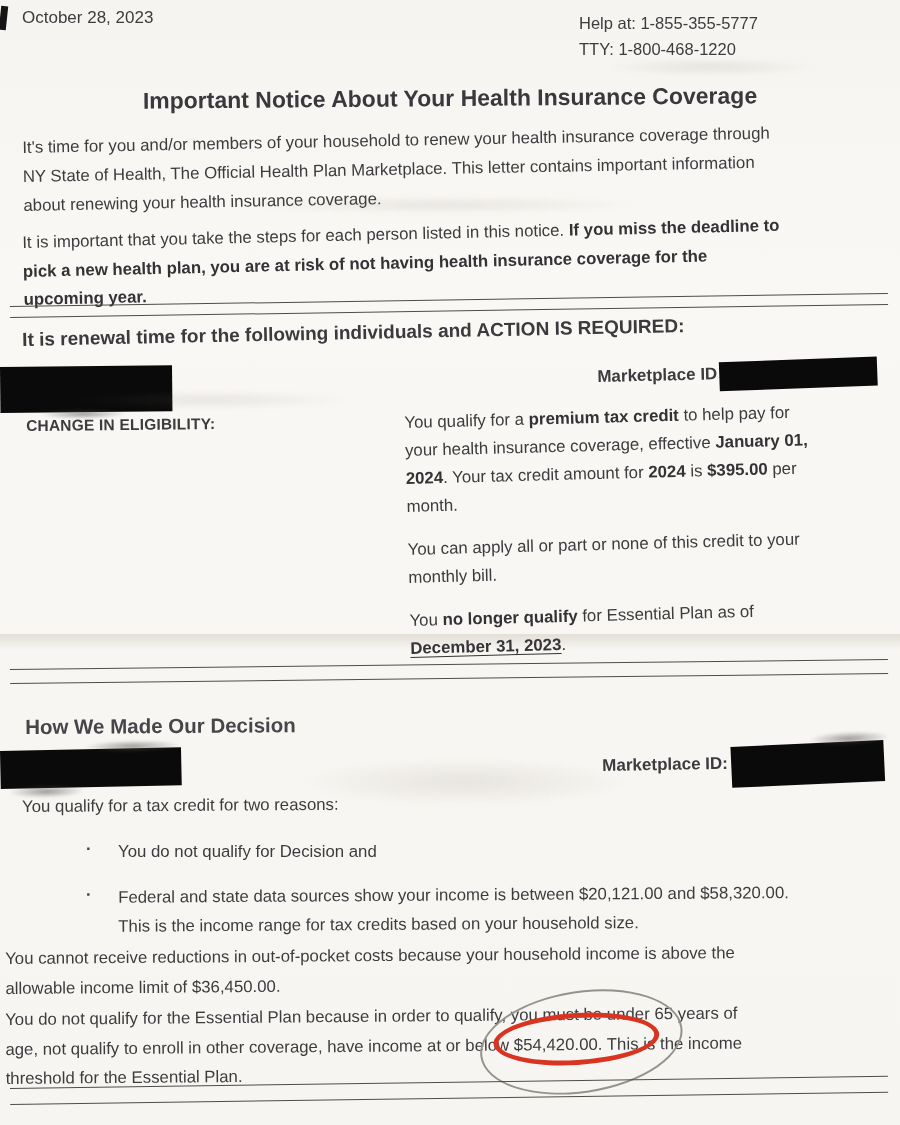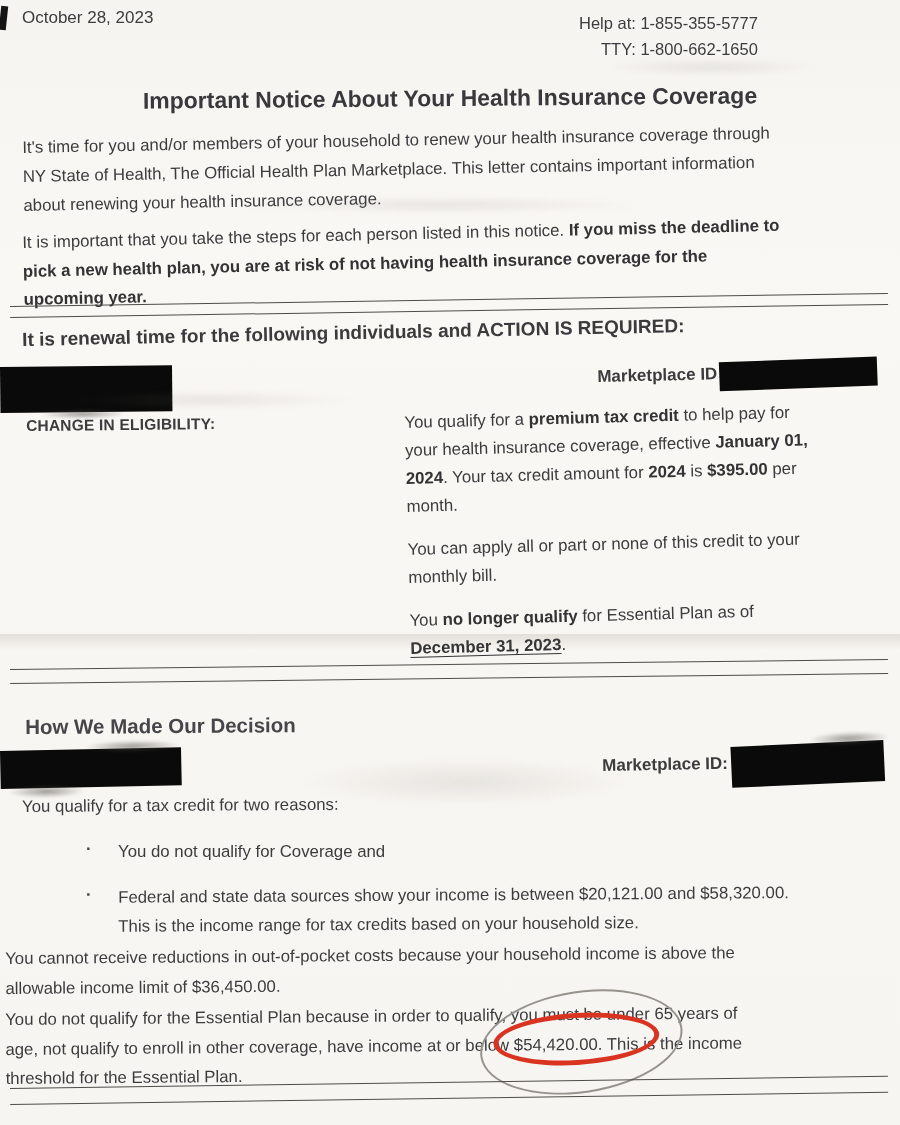--- a/index.html
+++ b/index.html
@@ -13,21 +13,21 @@
   .abs{position:absolute;}
   .line{white-space:nowrap;}
   .b{font-weight:bold;color:#333336;}
   .u{text-decoration:underline;text-underline-offset:3px;}
   .redact{background:#0a0a0a;display:inline-block;position:relative;}
   .rule{position:absolute;left:10px;right:12px;transform-origin:left top;}
   .rule .rl{border-top:1.6px solid #4e4c49;height:0;}
   .smudge{position:absolute;background:radial-gradient(ellipse at center,rgba(85,83,80,0.55),rgba(85,83,80,0) 72%);filter:blur(1px);border-radius:50%;}
   .ghost{position:absolute;background:radial-gradient(ellipse at center,rgba(120,114,105,0.13),rgba(120,114,105,0) 70%);filter:blur(2px);border-radius:50%;}
   .header-left{left:22px;top:4px;line-height:27px;font-size:17px;}
-  .header-right{left:579px;top:10px;line-height:26px;font-size:16.5px;text-align:right;}
+  .header-right{left:579px;top:10px;line-height:26px;font-size:16.5px;}
   .title{left:0;right:0;top:85px;text-align:center;font-size:23px;font-weight:bold;color:#39393d;transform:rotate(-0.5deg);}
   .p1{left:22px;top:133px;width:868px;line-height:29px;transform:rotate(-1.1deg);transform-origin:left top;}
   .p2{left:22px;top:229px;width:870px;line-height:28.5px;transform:rotate(-1.3deg);transform-origin:left top;}
   .renewal-heading{left:22px;top:329px;font-size:19px;font-weight:bold;color:#3b3b3e;transform:rotate(-1.2deg);transform-origin:left top;}
   .mkt1{left:597px;top:364px;display:flex;align-items:flex-start;transform:rotate(-1.3deg);transform-origin:left top;}
   .mkt1 .lbl{font-weight:bold;font-size:17px;padding-top:3px;}
   .mkt1 .redact{width:158px;height:29px;margin-left:2px;transform:rotate(-0.8deg);}
   .name-redact1{left:0;top:367px;width:172px;height:46px;background:#0a0a0a;transform:rotate(-0.6deg);transform-origin:left top;}
   .elig{left:26px;top:417px;font-size:15.5px;font-weight:bold;letter-spacing:0.2px;transform:rotate(-0.6deg);transform-origin:left top;}
   .rightcol{left:404px;top:409px;width:492px;line-height:28px;transform:rotate(-1.5deg);transform-origin:left top;}
@@ -69,21 +69,21 @@
 
 <div class="page">
 
   <div class="abs corner-mark"></div>
 
   <div class="abs header-left">
     <div class="line">October 28, 2023</div>
   </div>
   <div class="abs header-right">
     <div class="line">Help at: 1-855-355-5777</div>
-    <div class="line">TTY: 1-800-662-1650</div>
+    <div class="line">TTY: 1-800-468-1220</div>
   </div>
 
   <div class="abs title">Important Notice About Your Health Insurance Coverage</div>
 
   <div class="abs p1">
     <div class="line">It's time for you and/or members of your household to renew your health insurance coverage through</div>
     <div class="line">NY State of Health, The Official Health Plan Marketplace. This letter contains important information</div>
     <div class="line">about renewing your health insurance coverage.</div>
   </div>
   <div class="abs p2">
@@ -146,21 +146,21 @@
     <span class="lbl">Marketplace ID:</span>
     <span class="redact">
         <span class="smudge sm4"></span>
       </span>
   </div>
 
   <div class="abs reasons">You qualify for a tax credit for two reasons:</div>
 
   <div class="abs bullet bullet1">
     <span class="dot">·</span>
-    <span class="btxt line">You do not qualify for Coverage and</span>
+    <span class="btxt line">You do not qualify for Decision and</span>
   </div>
   <div class="abs bullet bullet2">
     <span class="dot">·</span>
     <span class="btxt">
       <span class="line" style="display:block;">Federal and state data sources show your income is between $20,121.00 and $58,320.00.</span>
       <span class="line" style="display:block;">This is the income range for tax credits based on your household size.</span>
     </span>
   </div>
 
   <div class="abs oop">

